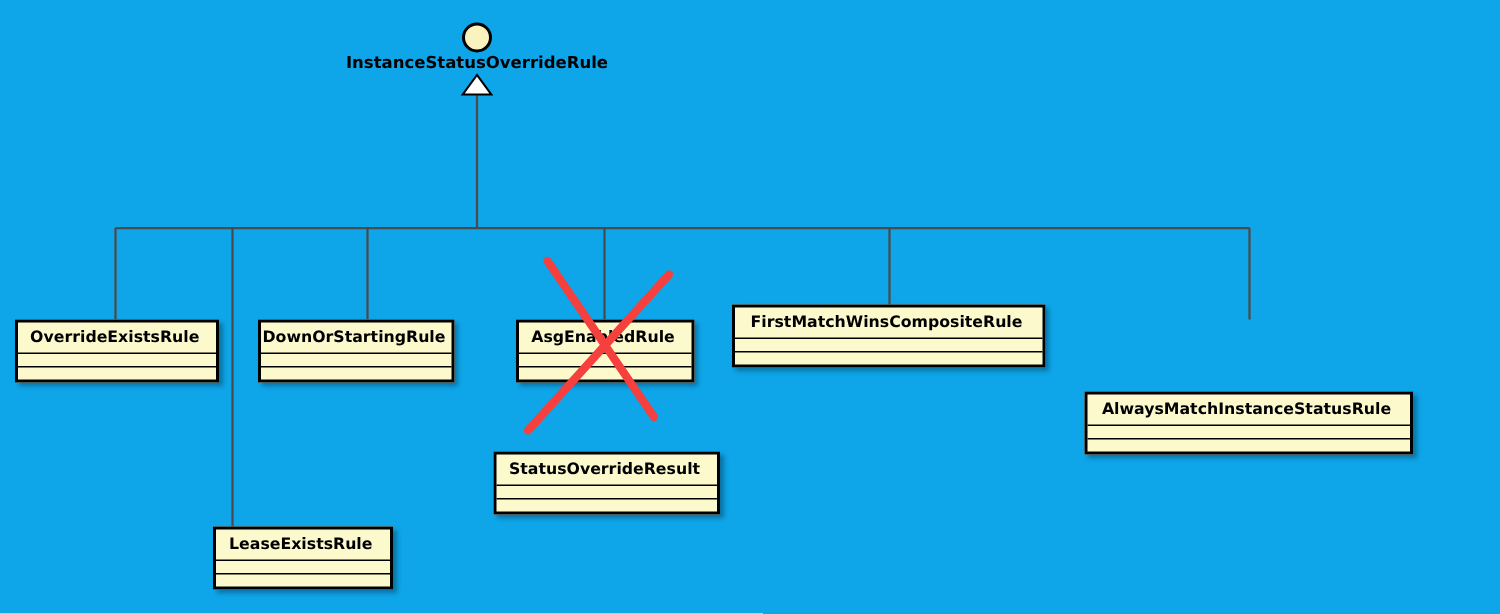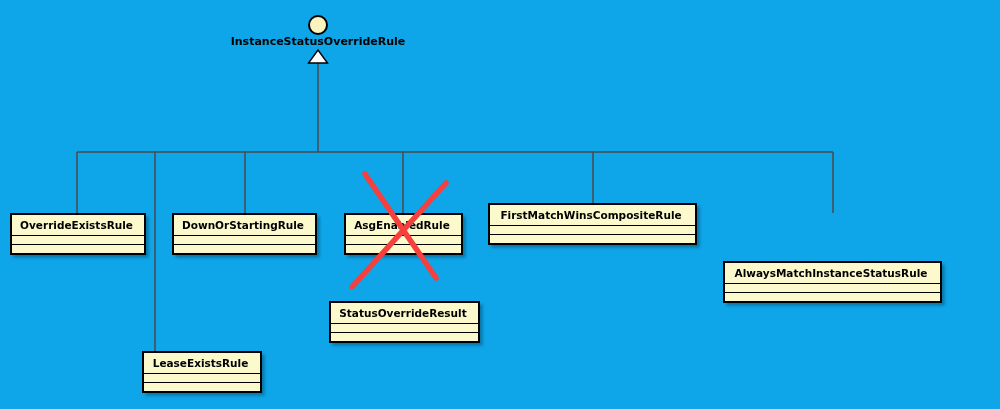--- a/index.html
+++ b/index.html
@@ -78,21 +78,21 @@
   </svg>
 
   <div class="iface-label" style="left:318px; top:35px;">InstanceStatusOverrideRule</div>
 
   <div class="uml-class" style="left:10px; top:213px; width:136px;">
     <div class="uml-title">OverrideExistsRule</div>
     <div class="uml-comp"></div>
     <div class="uml-comp"></div>
   </div>
 
-  <div class="uml-class" style="left:172px; top:213px; width:145px;">
+  <div class="uml-class" style="left:172px; top:213px; width:131px;">
     <div class="uml-title">DownOrStartingRule</div>
     <div class="uml-comp"></div>
     <div class="uml-comp"></div>
   </div>
 
   <div class="uml-class" style="left:344px; top:213px; width:119px;">
     <div class="uml-title">AsgEnabledRule</div>
     <div class="uml-comp"></div>
     <div class="uml-comp"></div>
   </div>

